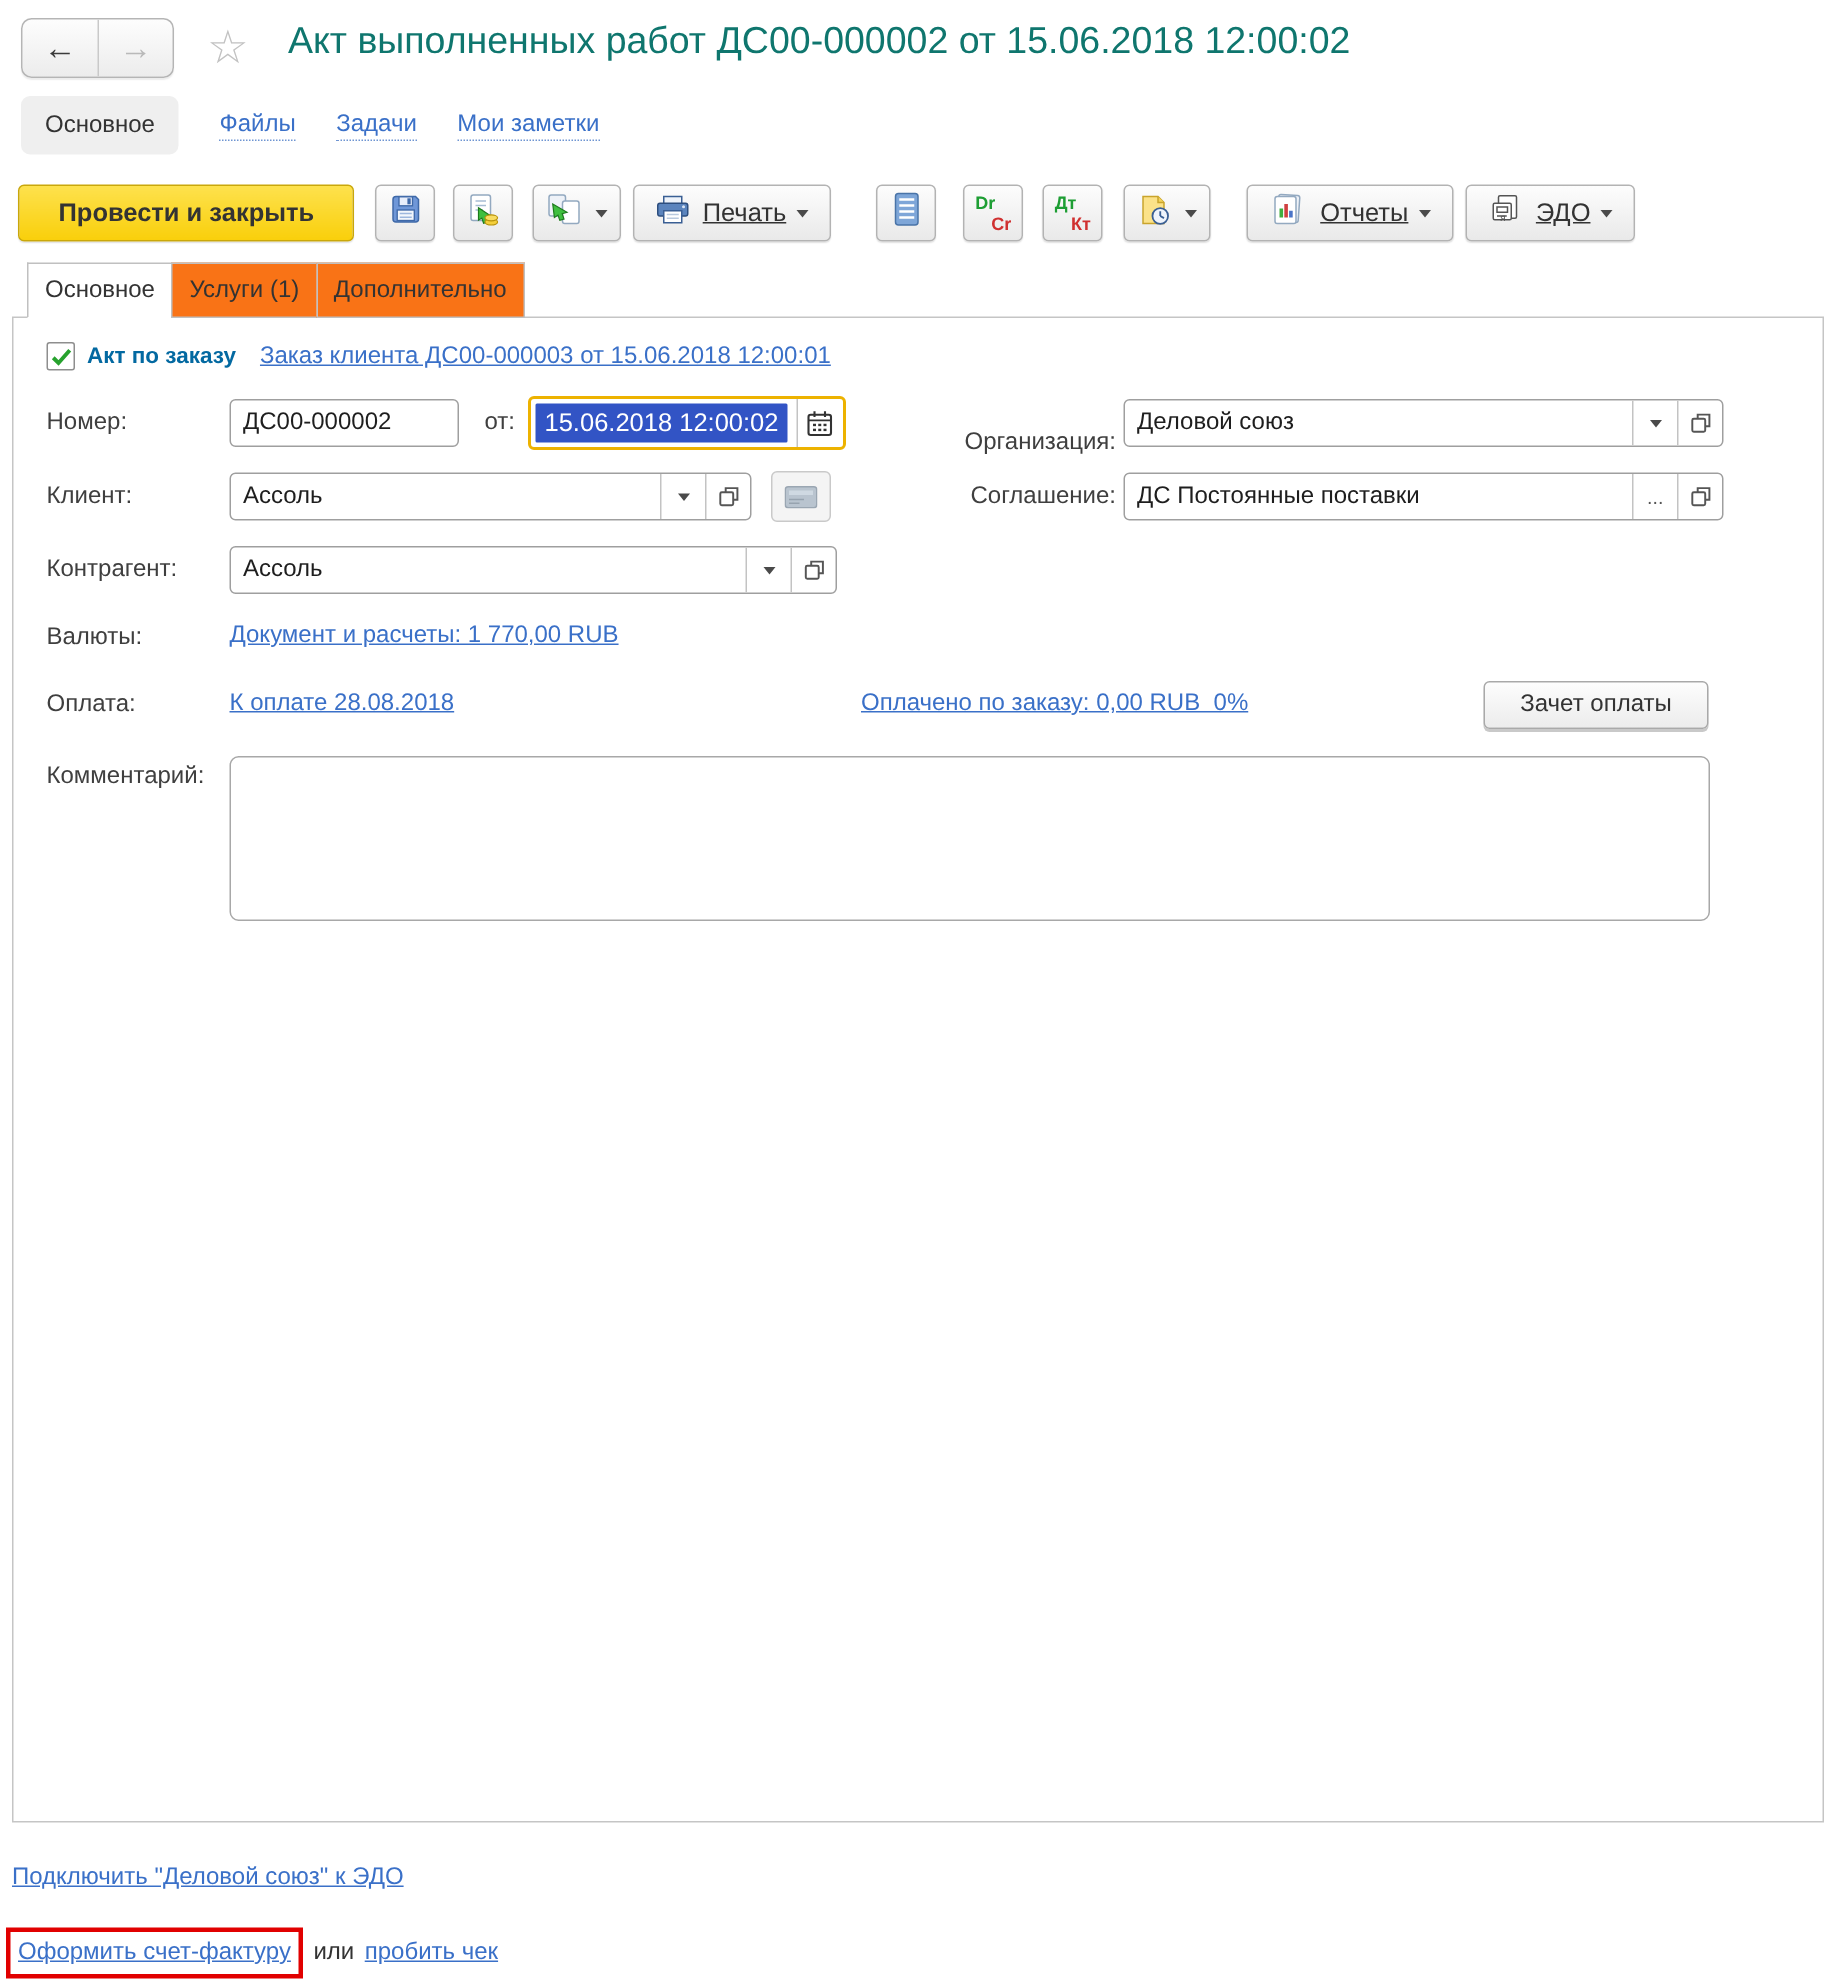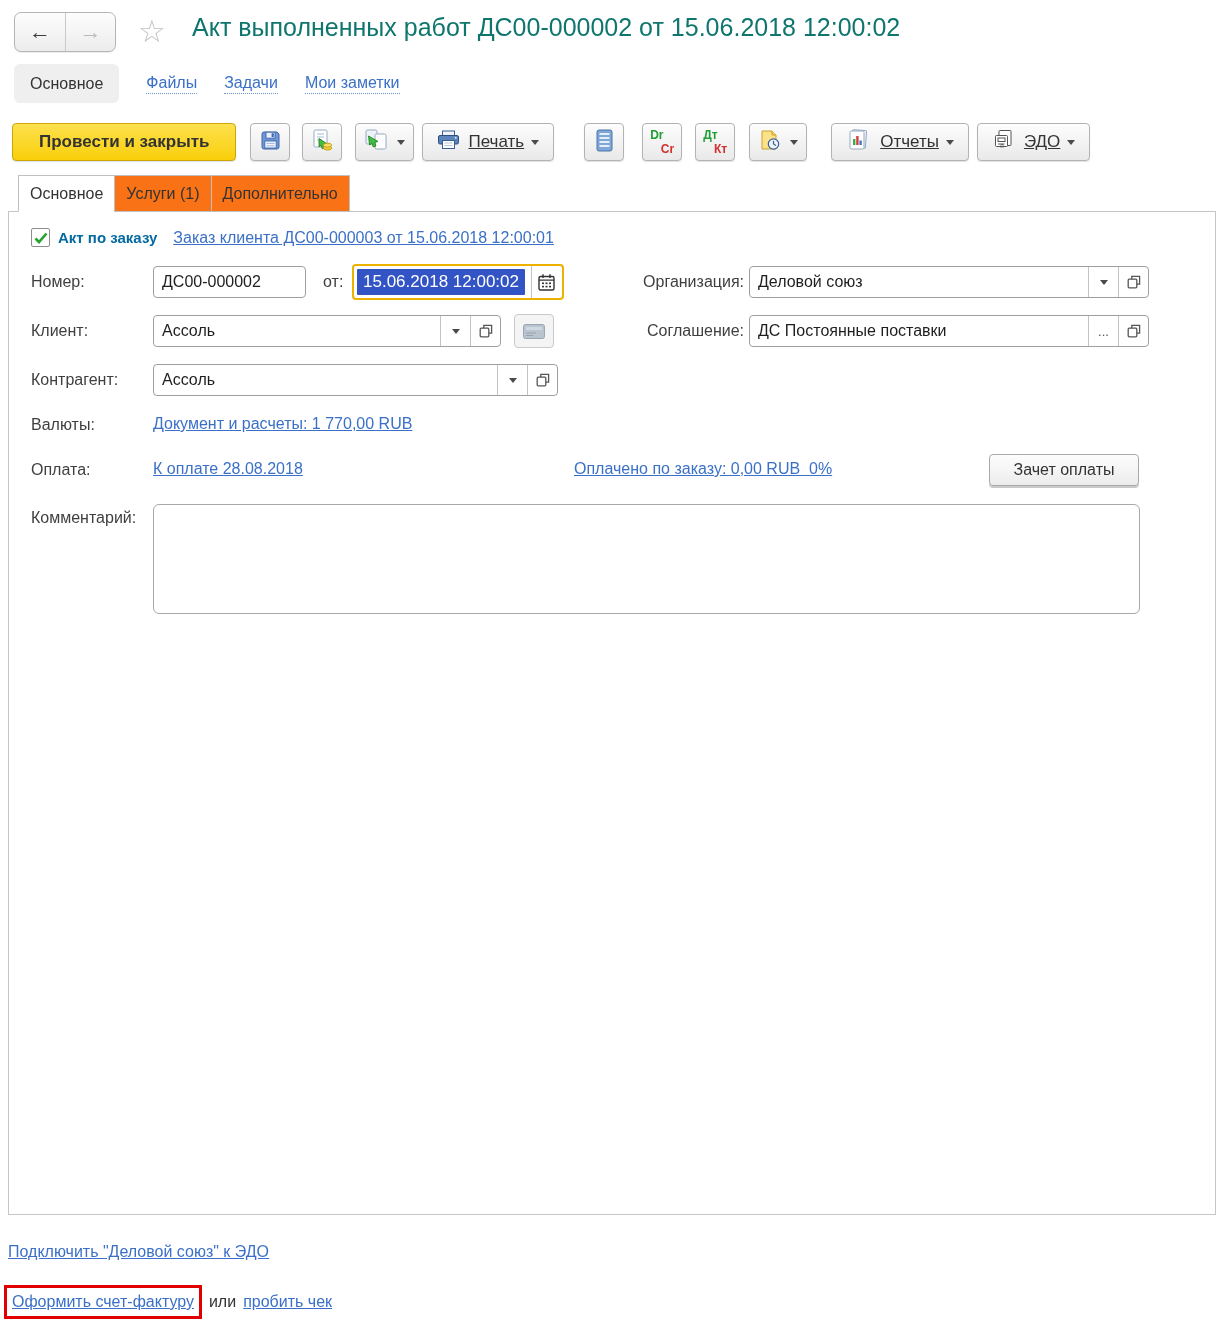--- a/index.html
+++ b/index.html
@@ -267,21 +267,21 @@
             <line x1="2" y1="7.2" x2="17" y2="7.2" stroke="#333" stroke-width="1.2"></line>
             <rect x="5" y="9.5" width="2" height="1.6" fill="#333"></rect>
             <rect x="8.5" y="9.5" width="2" height="1.6" fill="#333"></rect>
             <rect x="12" y="9.5" width="2" height="1.6" fill="#333"></rect>
             <rect x="5" y="12.8" width="2" height="1.6" fill="#333"></rect>
             <rect x="8.5" y="12.8" width="2" height="1.6" fill="#333"></rect>
             <rect x="12" y="12.8" width="2" height="1.6" fill="#333"></rect>
           </svg>
       </div>
     </div>
-    <div class="row-label" style="left:619px; top:61px; width:116px; text-align:right;">Организация:</div>
+    <div class="row-label" style="left:619px; top:74px; width:116px; text-align:right;">Организация:</div>
     <div class="field" style="left:740px; top:54px; width:400px;">
       <div class="txt">Деловой союз</div>
       <div class="cell">
           <span class="dd"></span>
         </div>
       <div class="cell">
         <svg width="14" height="14" viewBox="0 0 14 14">
             <rect x="1.2" y="4.2" width="8.6" height="8.6" rx="1" fill="none" stroke="#555" stroke-width="1.3"></rect>
             <path d="M4.8 4.2 V1.4 h7.8 v7.8 h-2.8" fill="none" stroke="#555" stroke-width="1.3"></path>
           </svg>

